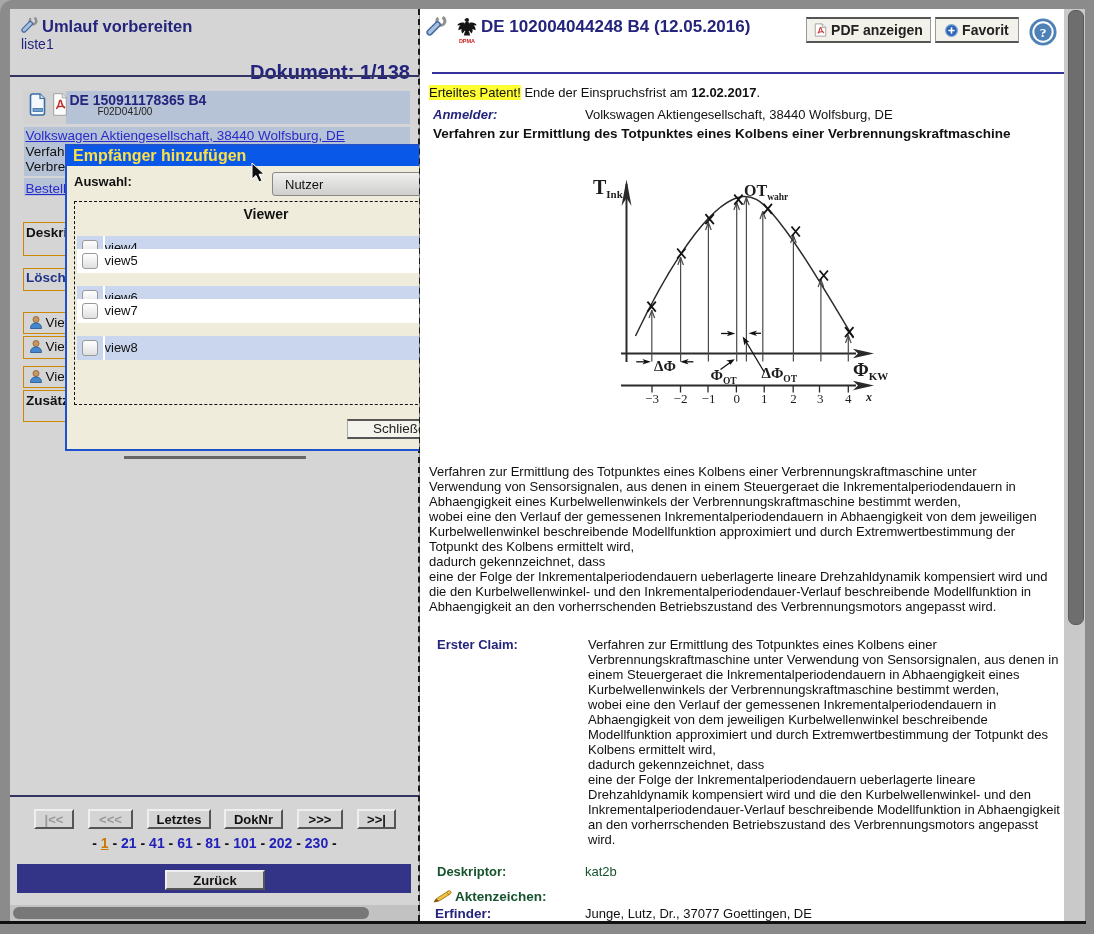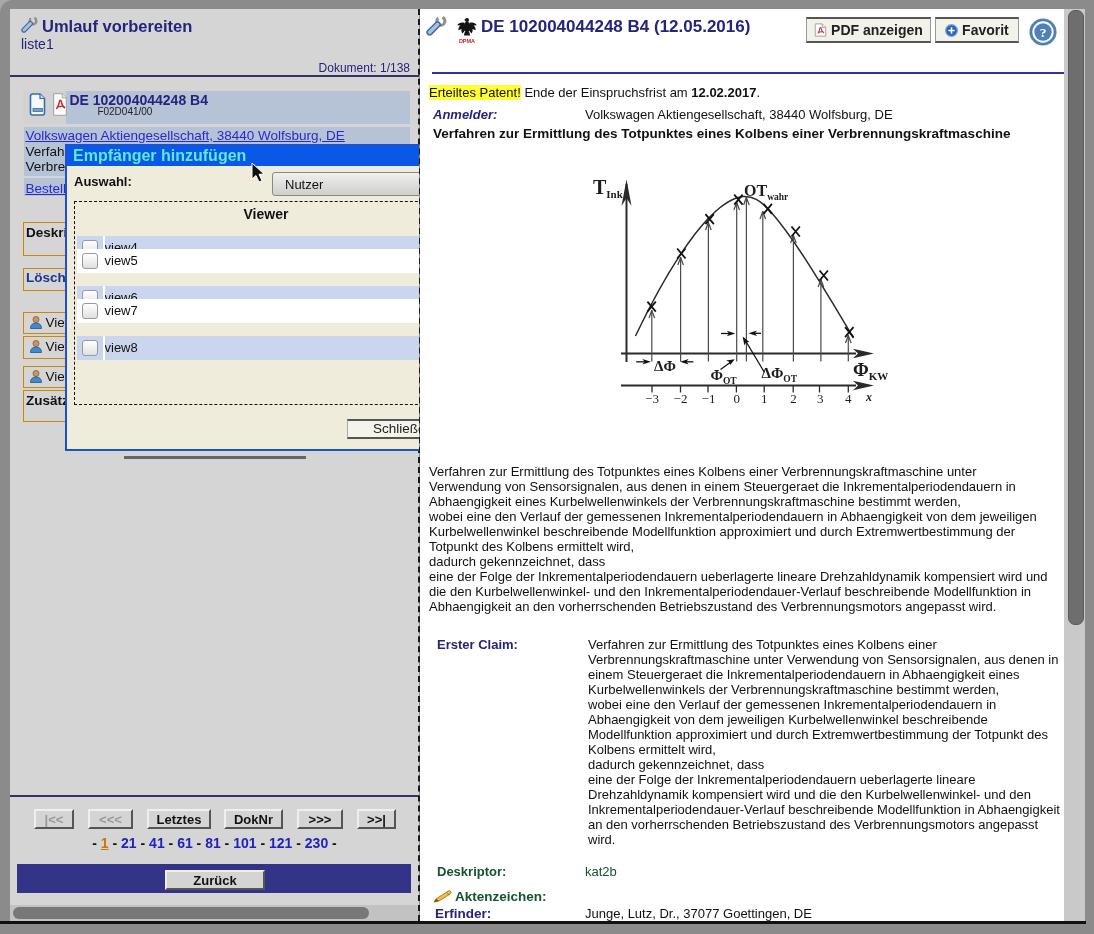--- a/index.html
+++ b/index.html
@@ -31,36 +31,36 @@
 
 <div class="abs" id="leftpanel">
 
   <svg class="abs" style="left:11px;top:7px;" width="17" height="17" viewBox="0 0 16 16">
     <circle cx="11.3" cy="4.7" r="3.1" fill="none" stroke="#909090" stroke-width="2.3" stroke-dasharray="16.2 3.3" stroke-dashoffset="-15.5"></circle>
     <path d="M2.8 13.2 L8.8 7.2" stroke="#44689e" stroke-width="5" stroke-linecap="round"></path>
     <path d="M2.8 13.2 L8.8 7.2" stroke="#a8c0e0" stroke-width="2.8" stroke-linecap="round"></path>
   </svg>
   <div class="abs navy" style="left:32px;top:8px;font-size:16.5px;font-weight:bold;">Umlauf vorbereiten</div>
   <div class="abs navy" style="left:11px;top:27px;font-size:14px;">liste1</div>
-  <div class="abs navy" style="right:9px;top:52px;font-size:12px;font-weight:normal;">Dokument: 1/138</div>
+  <div class="abs navy" style="right:9px;top:52px;font-size:20px;font-weight:bold;">Dokument: 1/138</div>
   <div class="abs" style="left:0;top:66px;width:409px;height:2px;background:#333366;"></div>
 
   <div class="abs" style="left:12.7px;top:81.5px;width:43.6px;height:33.5px;background:#d2d2d2;"></div>
   <div class="abs" style="left:56.3px;top:81.5px;width:344px;height:33.5px;background:#b6c2d6;"></div>
   <svg class="abs" style="left:18.5px;top:84px;" width="17" height="23" viewBox="0 0 17 23">
     <path d="M1.5 3 a2 2 0 0 1 2 -2 H11 L15.5 5.5 V20 a2 2 0 0 1 -2 2 H3.5 a2 2 0 0 1 -2 -2 Z" fill="#f4f8fc" stroke="#3a6ea5" stroke-width="1.6"></path>
     <path d="M11 1 L11 5.5 L15.5 5.5" fill="#cfe0f0" stroke="#3a6ea5" stroke-width="1.2"></path>
     <rect x="4" y="15.5" width="9.5" height="3" fill="#6fa0d0" stroke="#3a6ea5" stroke-width="0.8"></rect>
   </svg>
   <svg class="abs" style="left:43px;top:84px;" width="14" height="23" viewBox="0 0 14 23">
     <path d="M0.7 0.7 H9.2 L13.3 4.8 V22.3 H0.7 Z" fill="#fcfcfa" stroke="#a0a0a0" stroke-width="1"></path>
     <path d="M9.2 0.7 L9.2 4.8 L13.3 4.8" fill="#e8e8e4" stroke="#a0a0a0" stroke-width="0.9"></path>
     <path d="M3.4 16 C4.8 14 6.1 11 6.5 8.4 C6.7 7 8 7 8.2 8.4 C8.6 11 10.2 14 12 15.2 M3.9 14.4 C6.4 13.3 9 13 11.6 13.7" fill="none" stroke="#c03030" stroke-width="1.5"></path>
   </svg>
-  <div class="abs navy" style="left:59.4px;top:83px;font-size:14px;font-weight:bold;">DE 102004044248 B4</div>
+  <div class="abs navy" style="left:59.4px;top:83px;font-size:14px;font-weight:bold;">DE 150911178365 B4</div>
   <div class="abs" style="left:59.4px;top:96.5px;font-size:10px;color:#222;margin-left:28px;">F02D041/00</div>
   <div class="abs" style="left:14px;top:118px;width:386px;height:48.7px;background:#b6c2d6;"></div>
   <a class="abs lnk" style="left:15.4px;top:119px;font-size:13.5px;">Volkswagen Aktiengesellschaft, 38440 Wolfsburg, DE</a>
   <div class="abs" style="left:15.4px;top:134.5px;font-size:13.5px;color:#111;">Verfahren zur Ermittlung des Totpunktes eines</div>
   <div class="abs" style="left:15.4px;top:149.5px;font-size:13.5px;color:#111;">Verbrennungskraftmaschine</div>
   <div class="abs" style="left:14px;top:169.2px;width:386px;height:17.6px;background:#b6c2d6;"></div>
   <a class="abs lnk" style="left:15.4px;top:171.5px;font-size:13.5px;">Bestellen</a>
 
   <div class="abs" style="left:13.3px;top:213.2px;width:200px;height:34.2px;border:1.5px solid #cc8800;box-sizing:border-box;"></div>
   <div class="abs" style="left:16px;top:215.5px;font-size:13.5px;font-weight:bold;color:#111;">Deskriptor</div>
@@ -87,21 +87,21 @@
   <div class="abs" style="left:114px;top:426.5px;width:182px;height:20px;background:#d4d4d4;border-bottom:3px solid #666;text-align:center;font-size:13px;font-weight:bold;color:#8f8f8f;line-height:21px;">Umlauf erstellen</div>
 
   <div class="abs" style="left:0;top:786px;width:409px;height:2px;background:#333366;"></div>
   <div class="abs btnrow" style="left:0px;top:801px;width:409px;height:20px;"></div>
   <div class="abs navbtn dis" style="left:24px;top:800px;width:40px;">|&lt;&lt;</div>
   <div class="abs navbtn dis" style="left:78px;top:800px;width:45px;">&lt;&lt;&lt;</div>
   <div class="abs navbtn" style="left:137px;top:800px;width:64px;">Letztes</div>
   <div class="abs navbtn" style="left:214px;top:800px;width:59px;">DokNr</div>
   <div class="abs navbtn" style="left:287px;top:800px;width:46px;">&gt;&gt;&gt;</div>
   <div class="abs navbtn" style="left:347px;top:800px;width:39px;">&gt;&gt;|</div>
-  <div class="abs" style="left:0;top:826px;width:409px;text-align:center;font-size:14px;font-weight:bold;color:#111;">- <span style="color:#cc7700;text-decoration:underline;">1</span> - <span class="pg">21</span> - <span class="pg">41</span> - <span class="pg">61</span> - <span class="pg">81</span> - <span class="pg">101</span> - <span class="pg">121</span> - <span class="pg">230</span> -</div>
+  <div class="abs" style="left:0;top:826px;width:409px;text-align:center;font-size:14px;font-weight:bold;color:#111;">- <span style="color:#cc7700;text-decoration:underline;">1</span> - <span class="pg">21</span> - <span class="pg">41</span> - <span class="pg">61</span> - <span class="pg">81</span> - <span class="pg">101</span> - <span class="pg">202</span> - <span class="pg">230</span> -</div>
   <div class="abs" style="left:7px;top:855px;width:394px;height:29px;background:#333388;"></div>
   <div class="abs navbtn" style="left:155px;top:861px;width:100px;">Zurück</div>
   <div class="abs" style="left:0px;top:896px;width:409px;height:16px;background:#c2c2c2;"></div>
   <div class="abs" style="left:3px;top:898px;width:356px;height:12px;background:#787878;border-radius:6px;"></div>
 </div>
 
 <div class="abs" id="rightpanel">
   <svg class="abs" style="left:6px;top:6px;" width="21" height="21" viewBox="0 0 16 16">
     <circle cx="11.3" cy="4.7" r="3.1" fill="none" stroke="#909090" stroke-width="2.3" stroke-dasharray="16.2 3.3" stroke-dashoffset="-15.5"></circle>
     <path d="M2.8 13.2 L8.8 7.2" stroke="#44689e" stroke-width="5" stroke-linecap="round"></path>
@@ -272,21 +272,21 @@
 </div>
 
 <div class="abs" id="vsep"></div>
 <div class="abs" id="vtrack">
     <div class="abs" id="vthumb"></div>
   </div>
 <div class="abs" id="blackline"></div>
 
 <div class="abs" id="dialogclip" style="left:10px;top:9px;width:409px;height:912px;overflow:hidden;pointer-events:none;">
   <div class="abs" id="dialog" style="left:55px;top:135px;width:420px;height:303px;background:#f0ecdb;border:2px solid #1e52cc;">
-    <div class="abs" style="left:0;top:0;width:100%;height:20px;background:#0a58e8;color:#5eead4;font-weight:bold;font-size:16px;line-height:19px;padding-left:6px;box-sizing:border-box;">Empfänger hinzufügen</div>
+    <div class="abs" style="left:0;top:0;width:100%;height:20px;background:#0a58e8;color:#fde047;font-weight:bold;font-size:16px;line-height:19px;padding-left:6px;box-sizing:border-box;">Empfänger hinzufügen</div>
     <div class="abs" style="left:7px;top:28px;font-size:13px;font-weight:bold;color:#111;">Auswahl:</div>
     <div class="abs" style="left:205px;top:26px;width:165px;height:24px;background:linear-gradient(#f0f0ee,#cfcfcd);border:1px solid #888;border-radius:3px;font-size:13px;color:#111;text-align:left;padding-left:12px;line-height:23px;box-sizing:border-box;">Nutzer</div>
 
     <svg class="abs" style="left:183px;top:16px;" width="16" height="24" viewBox="0 0 16 24">
         <path d="M2 1 L2 17 L6 13.5 L9 20 L12 18.7 L9 12.3 L14 12 Z" fill="#111" stroke="#fff" stroke-width="1"></path>
       </svg>
 
     <div class="abs" style="left:6.5px;top:54.5px;width:384px;height:204px;border:1.6px dashed #111;box-sizing:border-box;">
       <div style="text-align:left;padding-left:169px;font-size:14px;font-weight:bold;color:#111;margin-top:4px;">Viewer</div>
       <div class="vrow blue" style="top:22px;">

